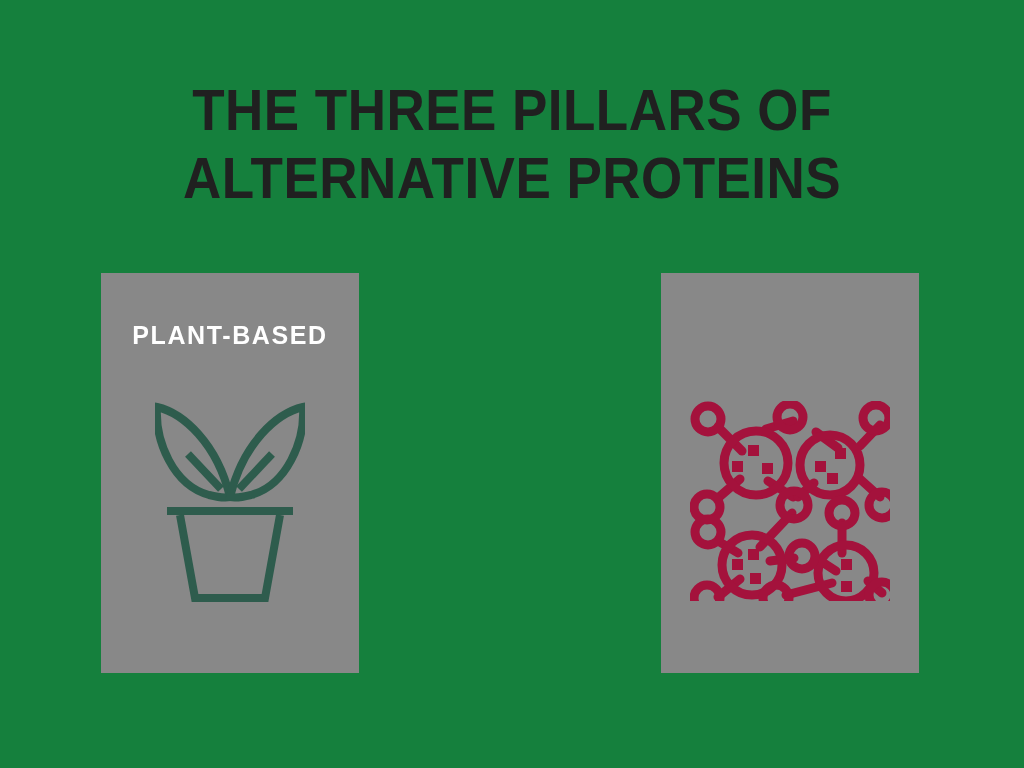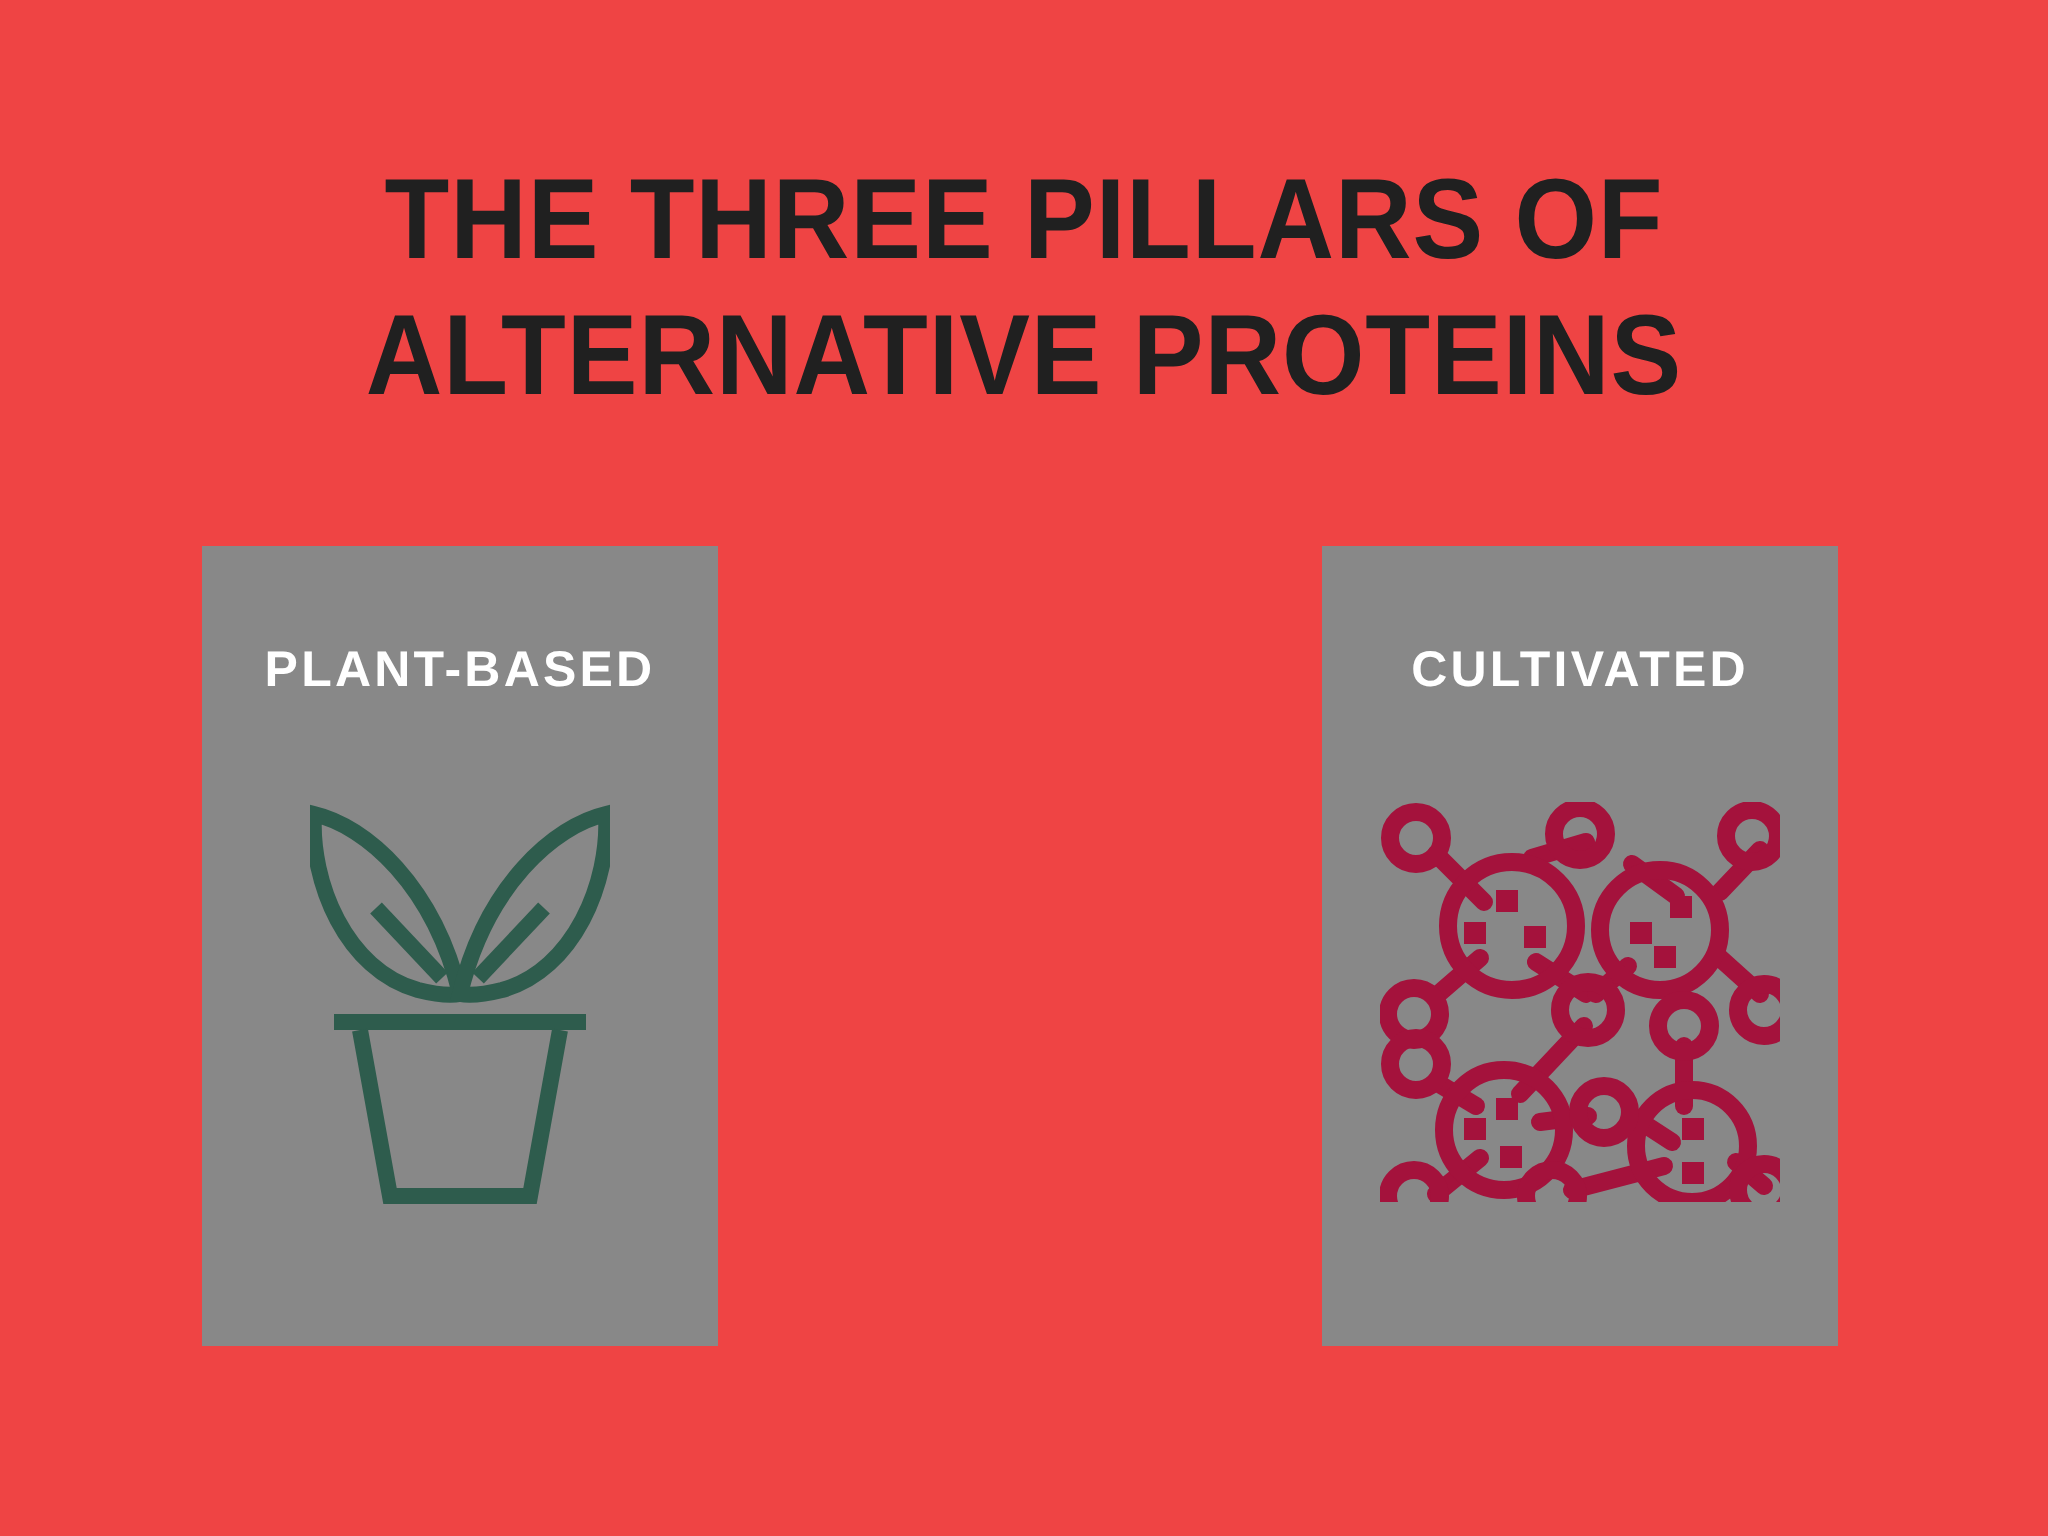--- a/index.html
+++ b/index.html
@@ -10,21 +10,21 @@
     width: 1024px;
     height: 768px;
     background: #ffffff;
     font-family: "Liberation Sans", sans-serif;
     overflow: hidden;
   }
   .slide {
     position: relative;
     width: 1024px;
     height: 768px;
-    background: #ef4444;
+    background: #15803d;
   }
 
   
   .title-block {
     position: absolute;
     left: 0;
     top: 76px;
     width: 1024px;
     text-align: center;
   }
@@ -113,21 +113,20 @@
             <line x1="12" y1="112" x2="138" y2="112"></line>
 
             <path d="M25 116 L40 199 L110 199 L125 116"></path>
           </g>
         </svg>
       </div>
     </div>
 
 
     <div class="card">
-      <div class="card-label">CULTIVATED</div>
       <div class="card-icon">
         <svg width="200" height="200" viewBox="0 0 200 200" aria-hidden="true">
           <g stroke="#a4123c" stroke-width="9" fill="none" stroke-linecap="round">
 
             <line x1="28" y1="26" x2="52" y2="50"></line>
             <line x1="76" y1="28" x2="103" y2="20"></line>
             <line x1="126" y1="31" x2="148" y2="47"></line>
             <line x1="170" y1="45" x2="190" y2="24"></line>
             <line x1="28" y1="97" x2="50" y2="78"></line>
             <line x1="170" y1="78" x2="190" y2="96"></line>

